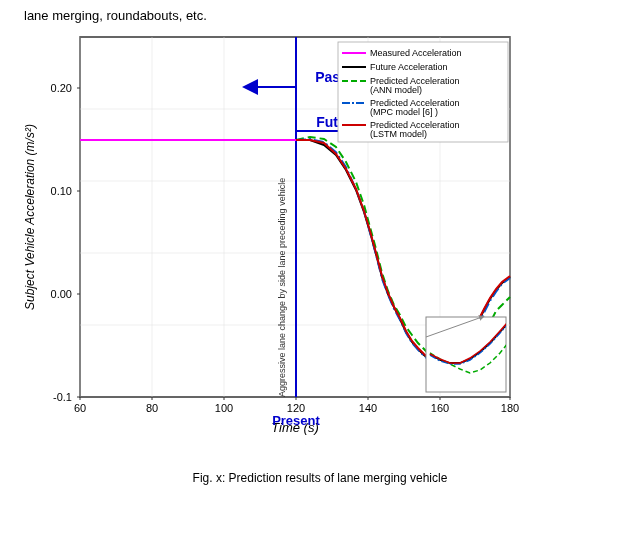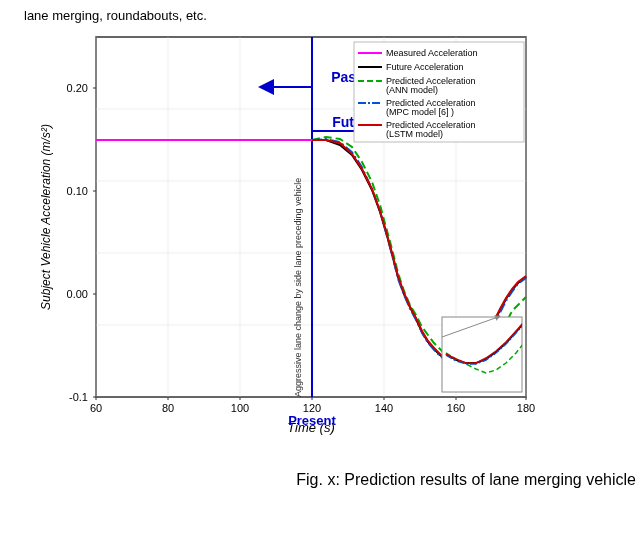--- a/index.html
+++ b/index.html
@@ -9,40 +9,40 @@
       background: #fff;
       font-family: Arial, sans-serif;
       font-size: 12px;
       overflow: hidden;
     }
     .page-container {
       width: 640px;
       height: 537px;
       display: flex;
       flex-direction: column;
-      align-items: flex-end;
+      align-items: center;
       padding: 8px 4px 4px 4px;
     }
     .top-text {
       width: 100%;
       font-size: 13px;
       padding-left: 20px;
       margin-bottom: 4px;
     }
     .chart-wrapper {
       position: relative;
       width: 600px;
       height: 440px;
     }
     svg.chart {
       width: 600px;
       height: 440px;
     }
     .caption {
-      font-size: 16px;
+      font-size: 12px;
       margin-top: 4px;
       text-align: center;
     }
   </style>
 </head>
 <body>
 
 <div class="page-container">
   <div class="top-text">lane merging, roundabouts, etc.</div>
 

